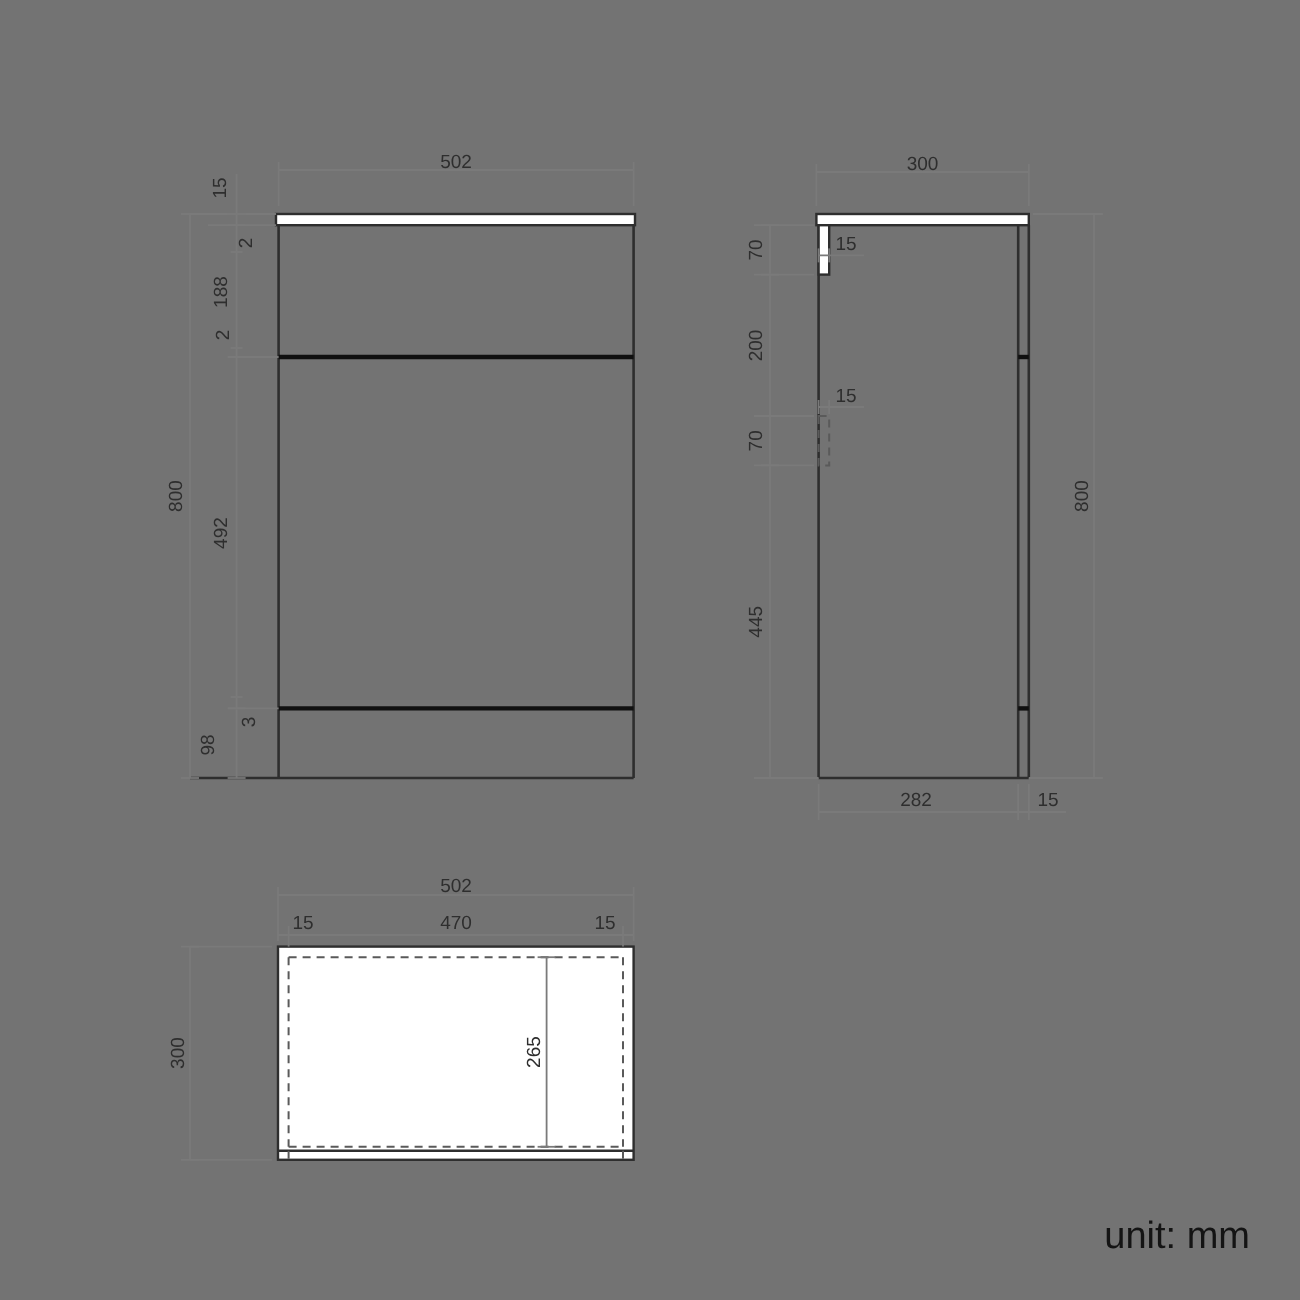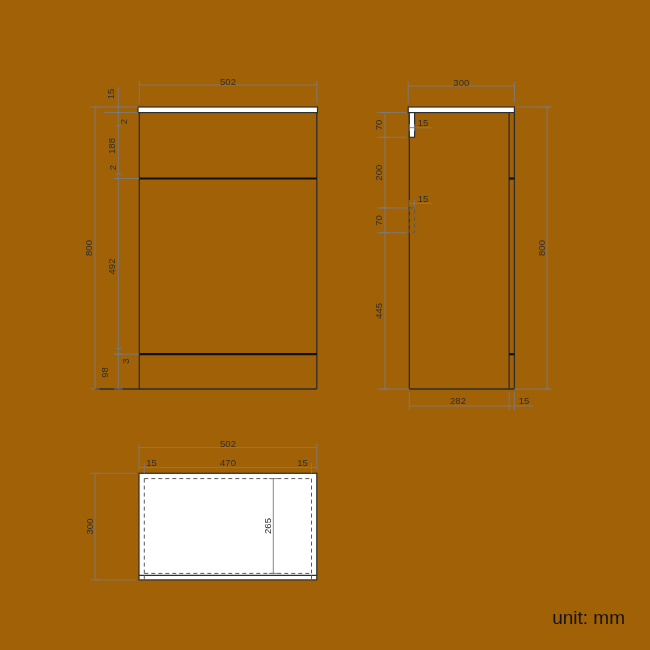--- a/index.html
+++ b/index.html
@@ -1,16 +1,16 @@
 <!DOCTYPE html>
 <html><head>
 <meta charset="utf-8">
 <style>
   html,body{margin:0;padding:0;background:#ffffff;width:650px;height:650px;overflow:hidden;}
-  .canvas{position:relative;width:650px;height:650px;background:#a16207;font-family:"Liberation Sans",sans-serif;}
+  .canvas{position:relative;width:650px;height:650px;background:#737373;font-family:"Liberation Sans",sans-serif;}
   svg{display:block;}
   text{font-family:"Liberation Sans","DejaVu Sans",sans-serif;font-size:9.5px;fill:#2e2e2e;}
   .unit{font-size:19px;fill:#141414;}
   .obj{stroke:#2e2e2e;stroke-width:1.3;fill:none;}
   .objf{stroke:#2e2e2e;stroke-width:1.2;fill:#ffffff;}
   .thick{stroke:#101010;stroke-width:2.2;fill:none;}
   .dim{stroke:#7a7a7a;stroke-width:0.9;fill:none;}
   .dash{stroke:#5a5a5a;stroke-width:1;fill:none;stroke-dasharray:4 3;}
 </style>
 </head>

